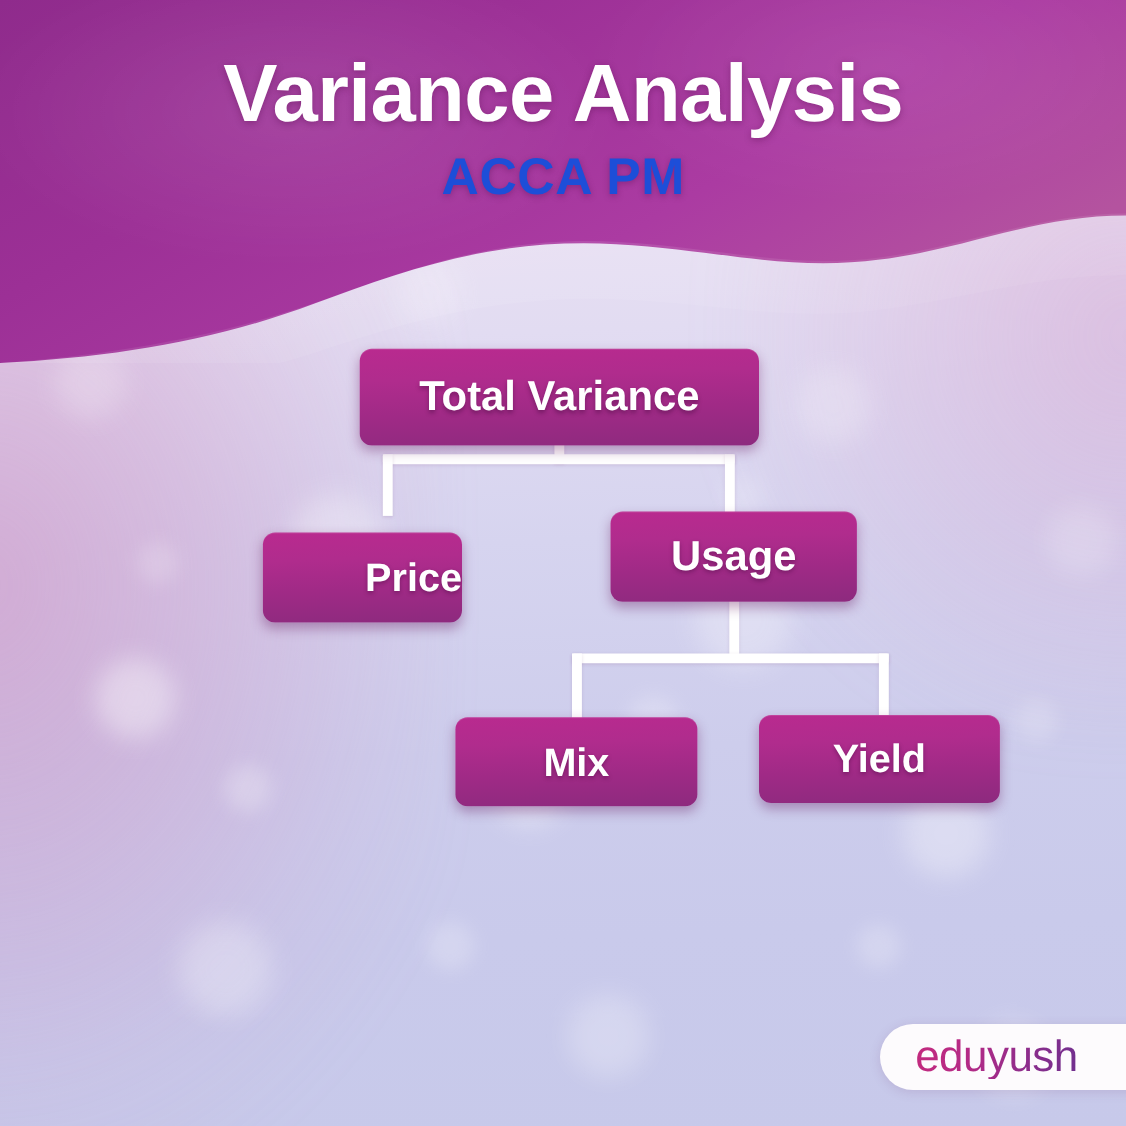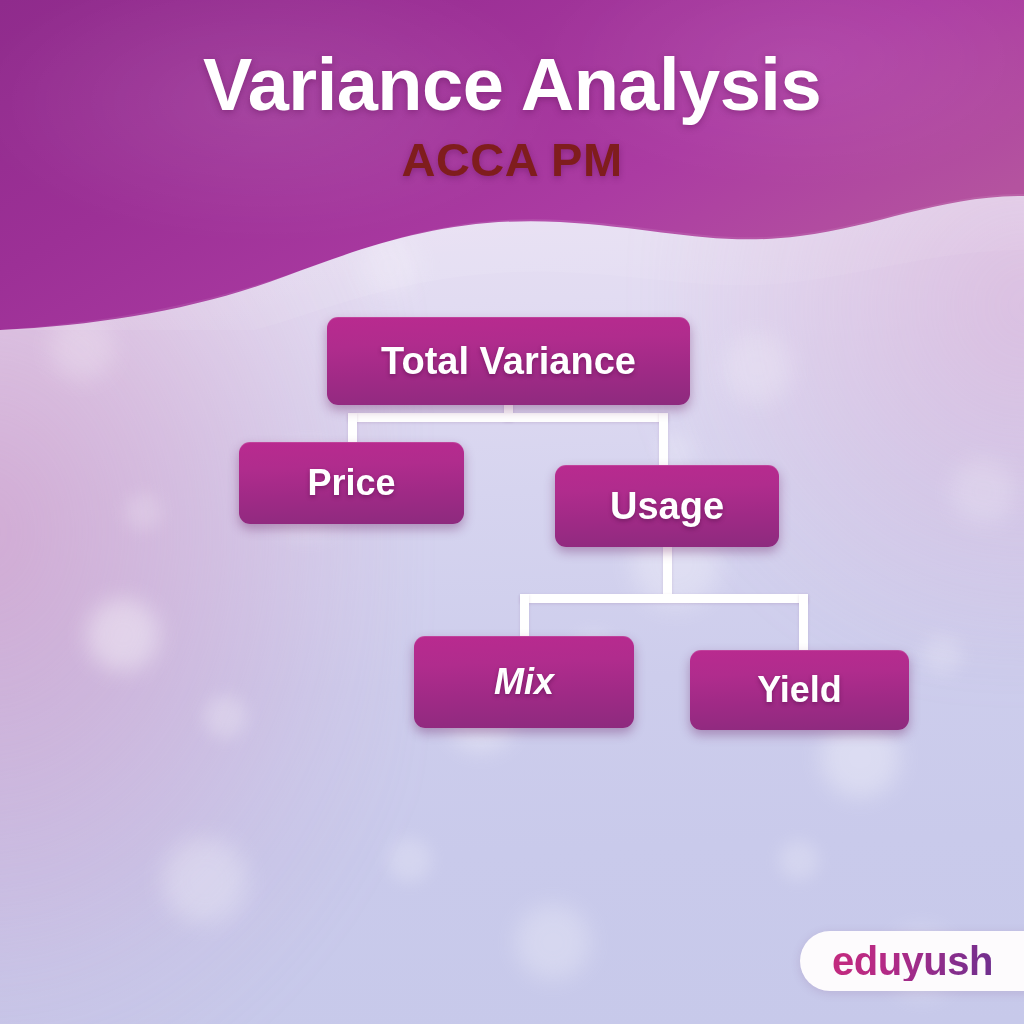--- a/index.html
+++ b/index.html
@@ -133,21 +133,21 @@
     color: #ffffff;
     letter-spacing: -0.5px;
     line-height: 1.0;
     text-shadow: 0 2px 7px rgba(90,14,82,0.42);
     margin: 0;
   }
   .subtitle {
     margin: 14px 0 0 0;
     font-size: 47px;
     font-weight: bold;
-    color: #7f1d1d;
+    color: #1d4ed8;
     letter-spacing: 0.5px;
     line-height: 1.0;
     text-shadow: 0 2px 6px rgba(90,14,82,0.40);
   }
 
   
   .tree-layer {
     position: absolute;
     inset: 0;
     z-index: 3;
@@ -177,27 +177,27 @@
     text-shadow: 0 2px 4px rgba(70,12,64,0.45);
   }
   .node-label {
     white-space: nowrap;
     line-height: 1;
   }
 
   #node-total  { left: 327px; top: 293px; width: 363px; height: 88px; margin-top: 24px; }
   #node-total .node-label  { font-size: 38px; }
 
-  #node-price  { left: 239px; top: 442px; width: 225px; height: 82px; }
+  #node-price  { left: 239px; top: 484px; width: 181px; height: 82px; justify-content: flex-end; }
   #node-price .node-label  { font-size: 36px; }
 
   #node-usage  { left: 555px; top: 465px; width: 224px; height: 82px; }
   #node-usage .node-label  { font-size: 38px; }
 
-  #node-mix    { left: 414px; top: 636px; width: 220px; height: 92px; font-style: italic; }
+  #node-mix    { left: 414px; top: 652px; width: 220px; height: 81px; }
   #node-mix .node-label    { font-size: 36px; }
 
   #node-yield  { left: 690px; top: 650px; width: 219px; height: 80px; }
   #node-yield .node-label  { font-size: 36px; text-align: right; }
 
   
   .brand-pill {
     position: absolute;
     left: 800px;
     top: 931px;
@@ -208,21 +208,21 @@
     box-shadow: 0 2px 10px rgba(120,70,130,0.18);
     display: flex;
     align-items: center;
     justify-content: flex-start;
     padding-left: 32px;
     box-sizing: border-box;
     z-index: 7;
   }
   .brand-text {
     font-size: 40px;
-    font-weight: bold;
+    font-weight: normal;
     letter-spacing: -0.5px;
     background: linear-gradient(100deg, #c42a7e 0%, #b32a86 35%, #8b2d8c 70%, #6f2f8e 100%);
     -webkit-background-clip: text;
     background-clip: text;
     color: transparent;
     line-height: 1;
     text-align: right;
   }
 </style>
 </head>

